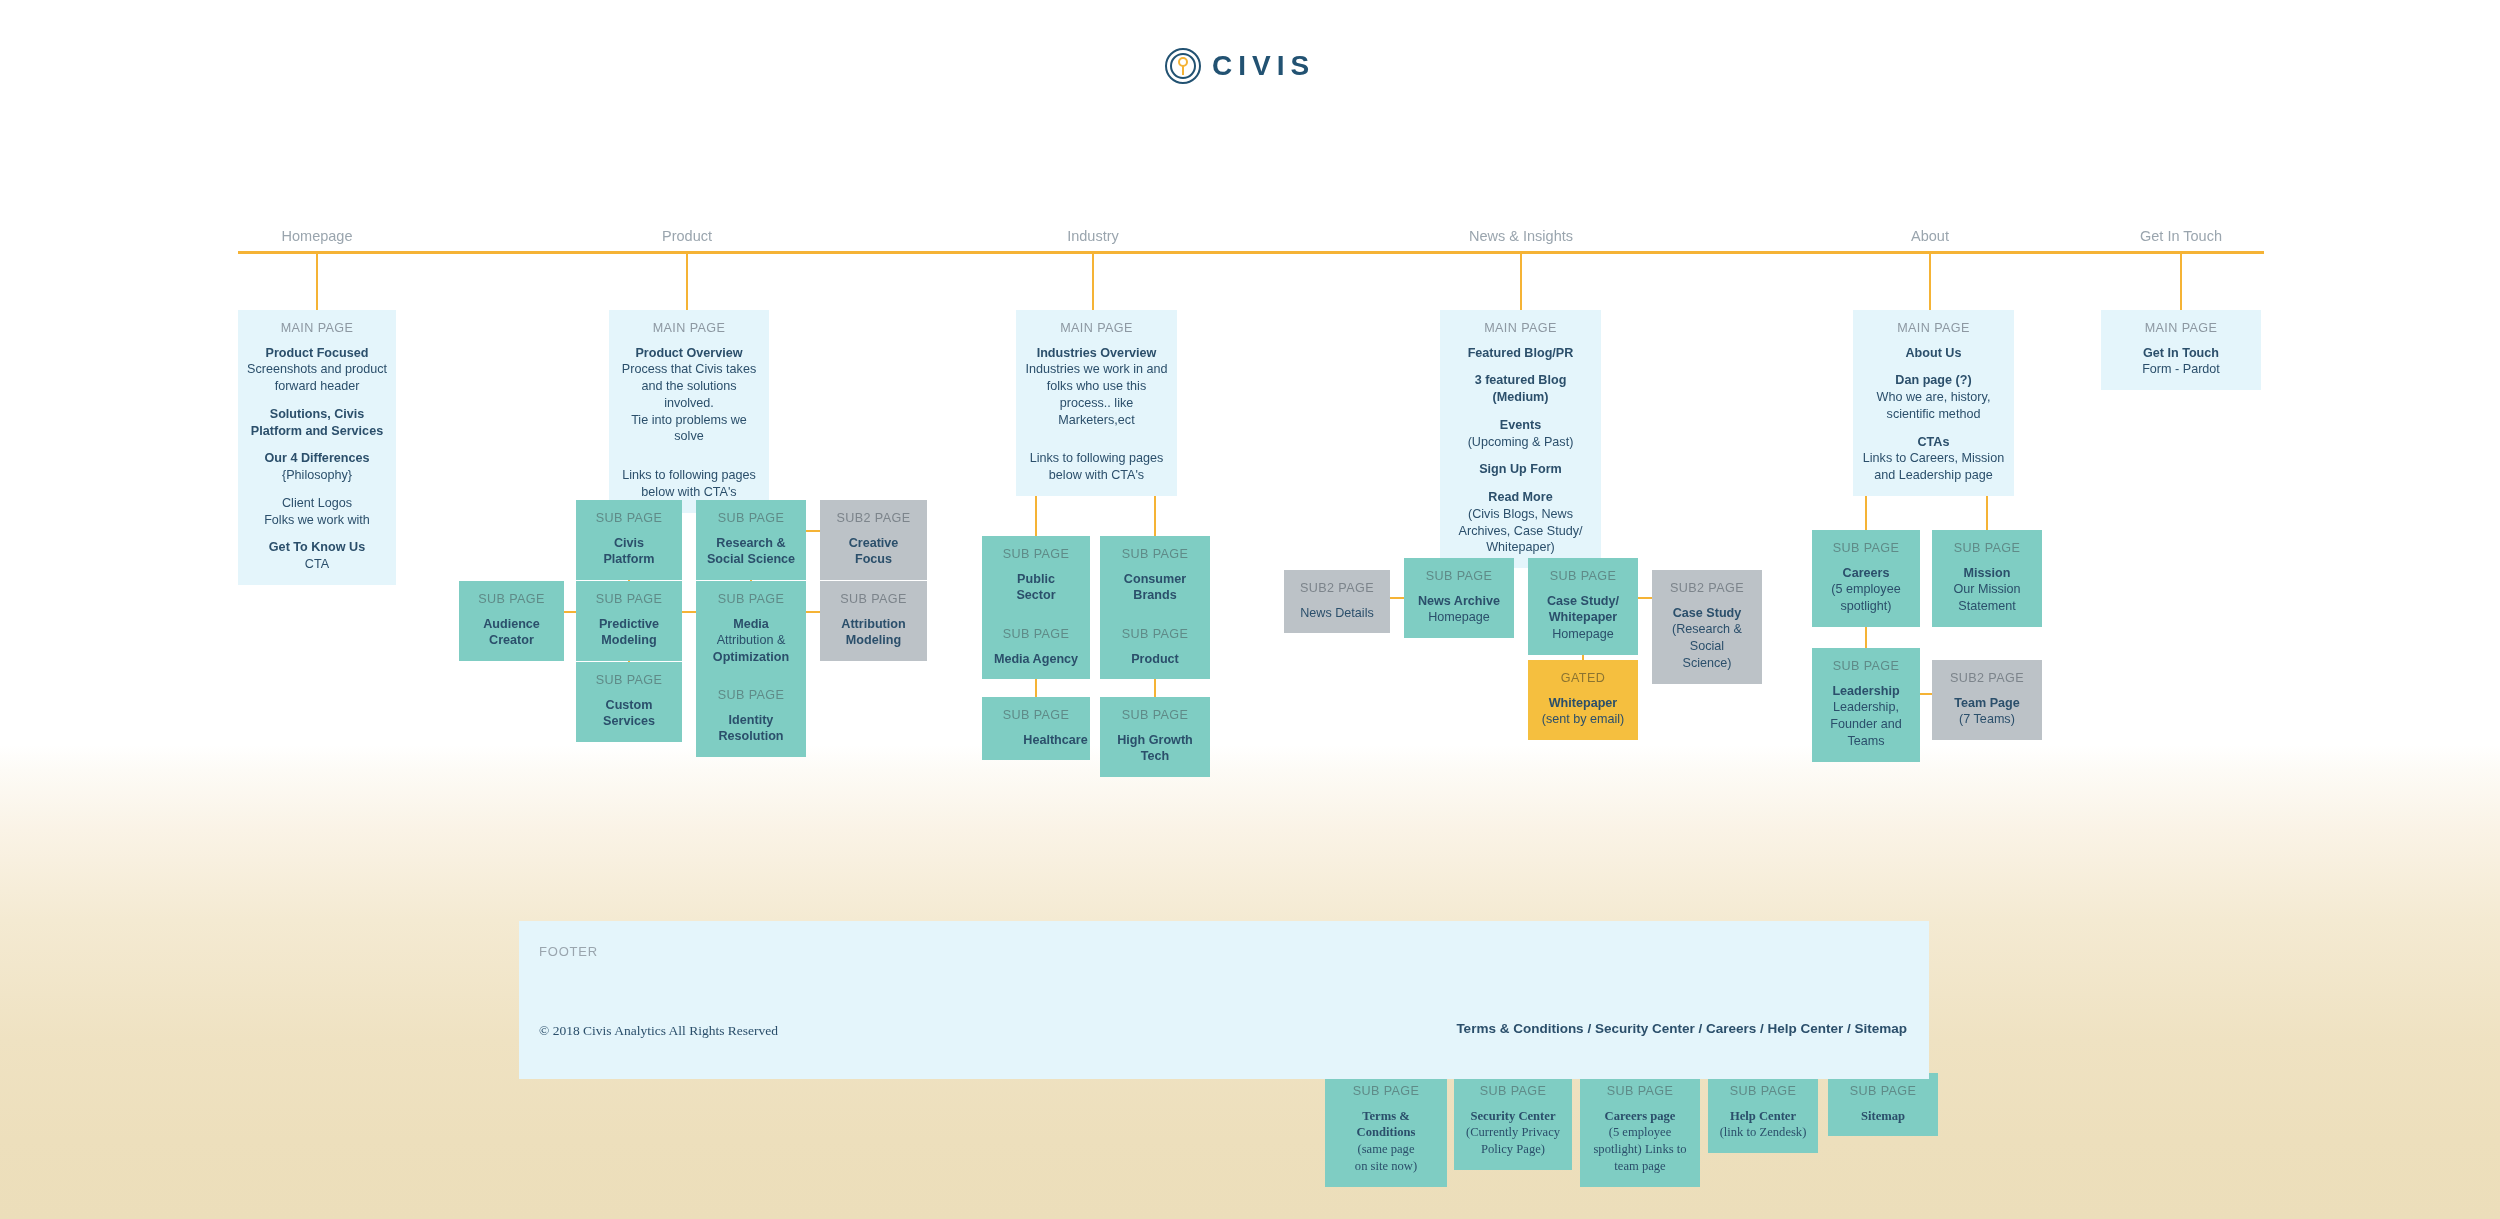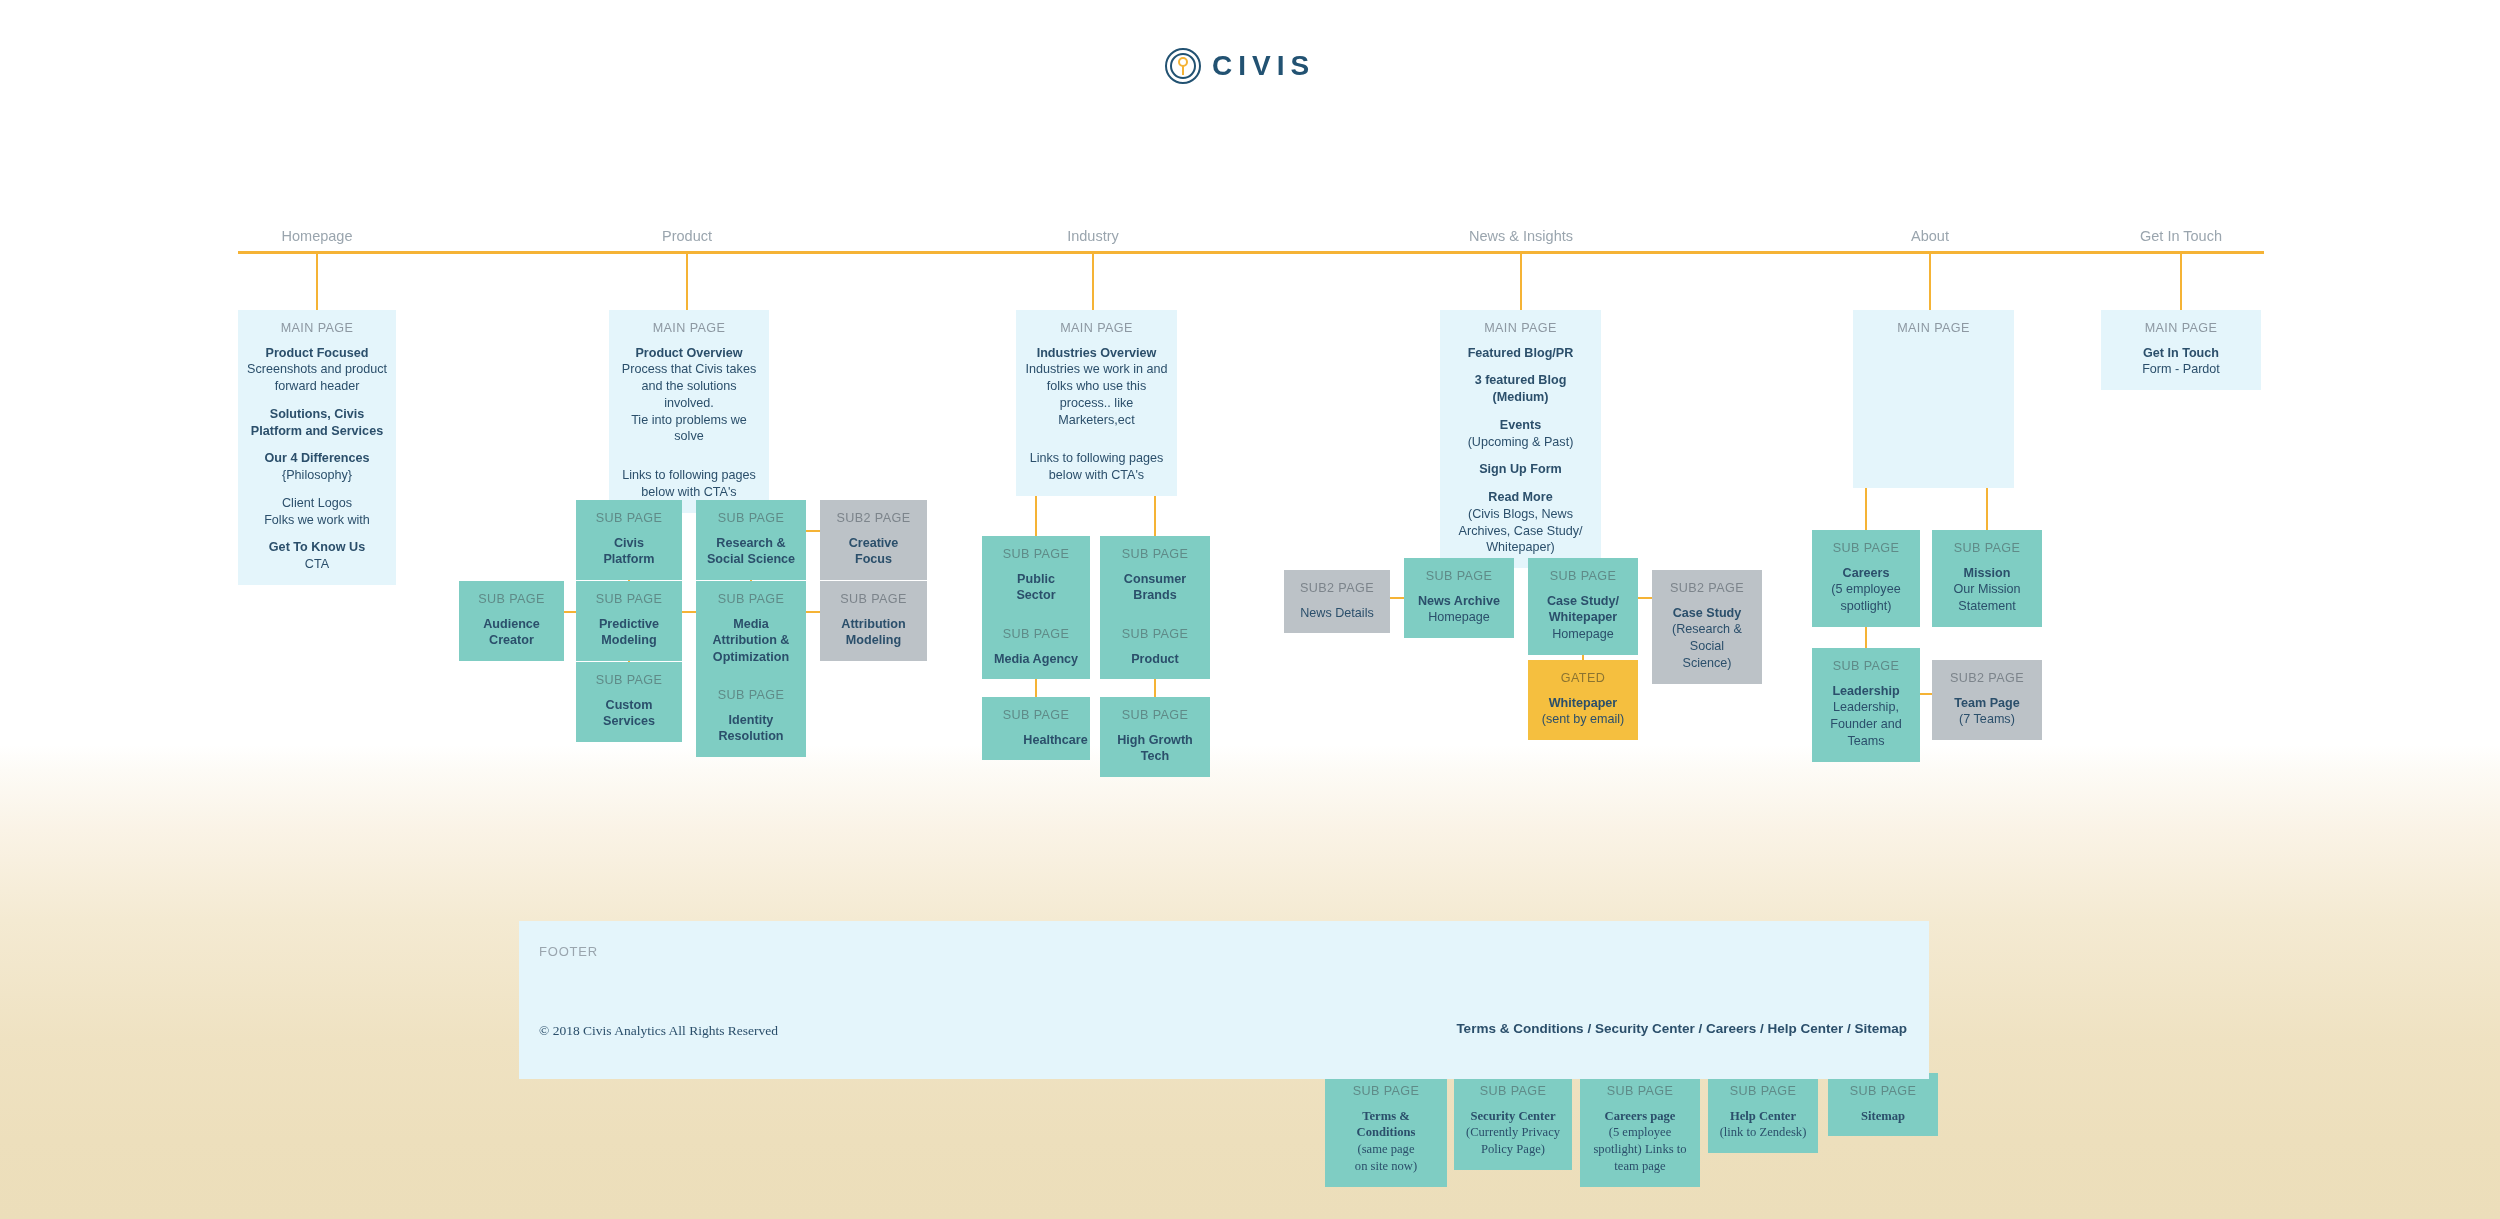--- a/index.html
+++ b/index.html
@@ -237,21 +237,21 @@
         <div class="kind">SUB PAGE</div>
         <div class="body">
           <span class="ln" style="font-weight: bold;">Predictive</span>
           <span class="ln" style="font-weight: bold;">Modeling</span>
         </div>
       </div>
       <div class="node sub" style="left: 696px; top: 581px; width: 110px; min-height: 79px;">
         <div class="kind">SUB PAGE</div>
         <div class="body">
           <span class="ln" style="font-weight: bold;">Media</span>
-          <span class="ln" style="font-weight: bold;">Attribution &amp;</span>
+          <span class="ln" style="font-weight: normal;">Attribution &amp;</span>
           <span class="ln" style="font-weight: bold;">Optimization</span>
         </div>
       </div>
       <div class="node sub2" style="left: 820px; top: 581px; width: 107px; min-height: 63px;">
         <div class="kind">SUB PAGE</div>
         <div class="body">
           <span class="ln" style="font-weight: bold; text-align: right;">Attribution</span>
           <span class="ln" style="font-weight: bold;">Modeling</span>
         </div>
       </div>
@@ -370,20 +370,31 @@
       </div>
       <div class="node gated" style="left: 1528px; top: 660px; width: 110px; min-height: 65px;">
         <div class="kind">GATED</div>
         <div class="body">
           <span class="ln" style="font-weight: bold;">Whitepaper</span>
           <span class="ln">(sent by email)</span>
         </div>
       </div>
       <div class="node main" style="left: 1853px; top: 310px; width: 161px; min-height: 178px;">
         <div class="kind">MAIN PAGE</div>
+        <div class="body">
+          <span class="ln" style="font-weight: bold;">About Us</span>
+          <span class="gap"></span>
+          <span class="ln" style="font-weight: bold;">Dan page (?)</span>
+          <span class="ln">Who we are, history,</span>
+          <span class="ln">scientific method</span>
+          <span class="gap"></span>
+          <span class="ln" style="font-weight: bold;">CTAs</span>
+          <span class="ln">Links to Careers, Mission</span>
+          <span class="ln">and Leadership page</span>
+        </div>
       </div>
       <div class="node sub" style="left: 1812px; top: 530px; width: 108px; min-height: 77px;">
         <div class="kind">SUB PAGE</div>
         <div class="body">
           <span class="ln" style="font-weight: bold;">Careers</span>
           <span class="ln">(5 employee</span>
           <span class="ln">spotlight)</span>
         </div>
       </div>
       <div class="node sub" style="left: 1932px; top: 530px; width: 110px; min-height: 77px;">

